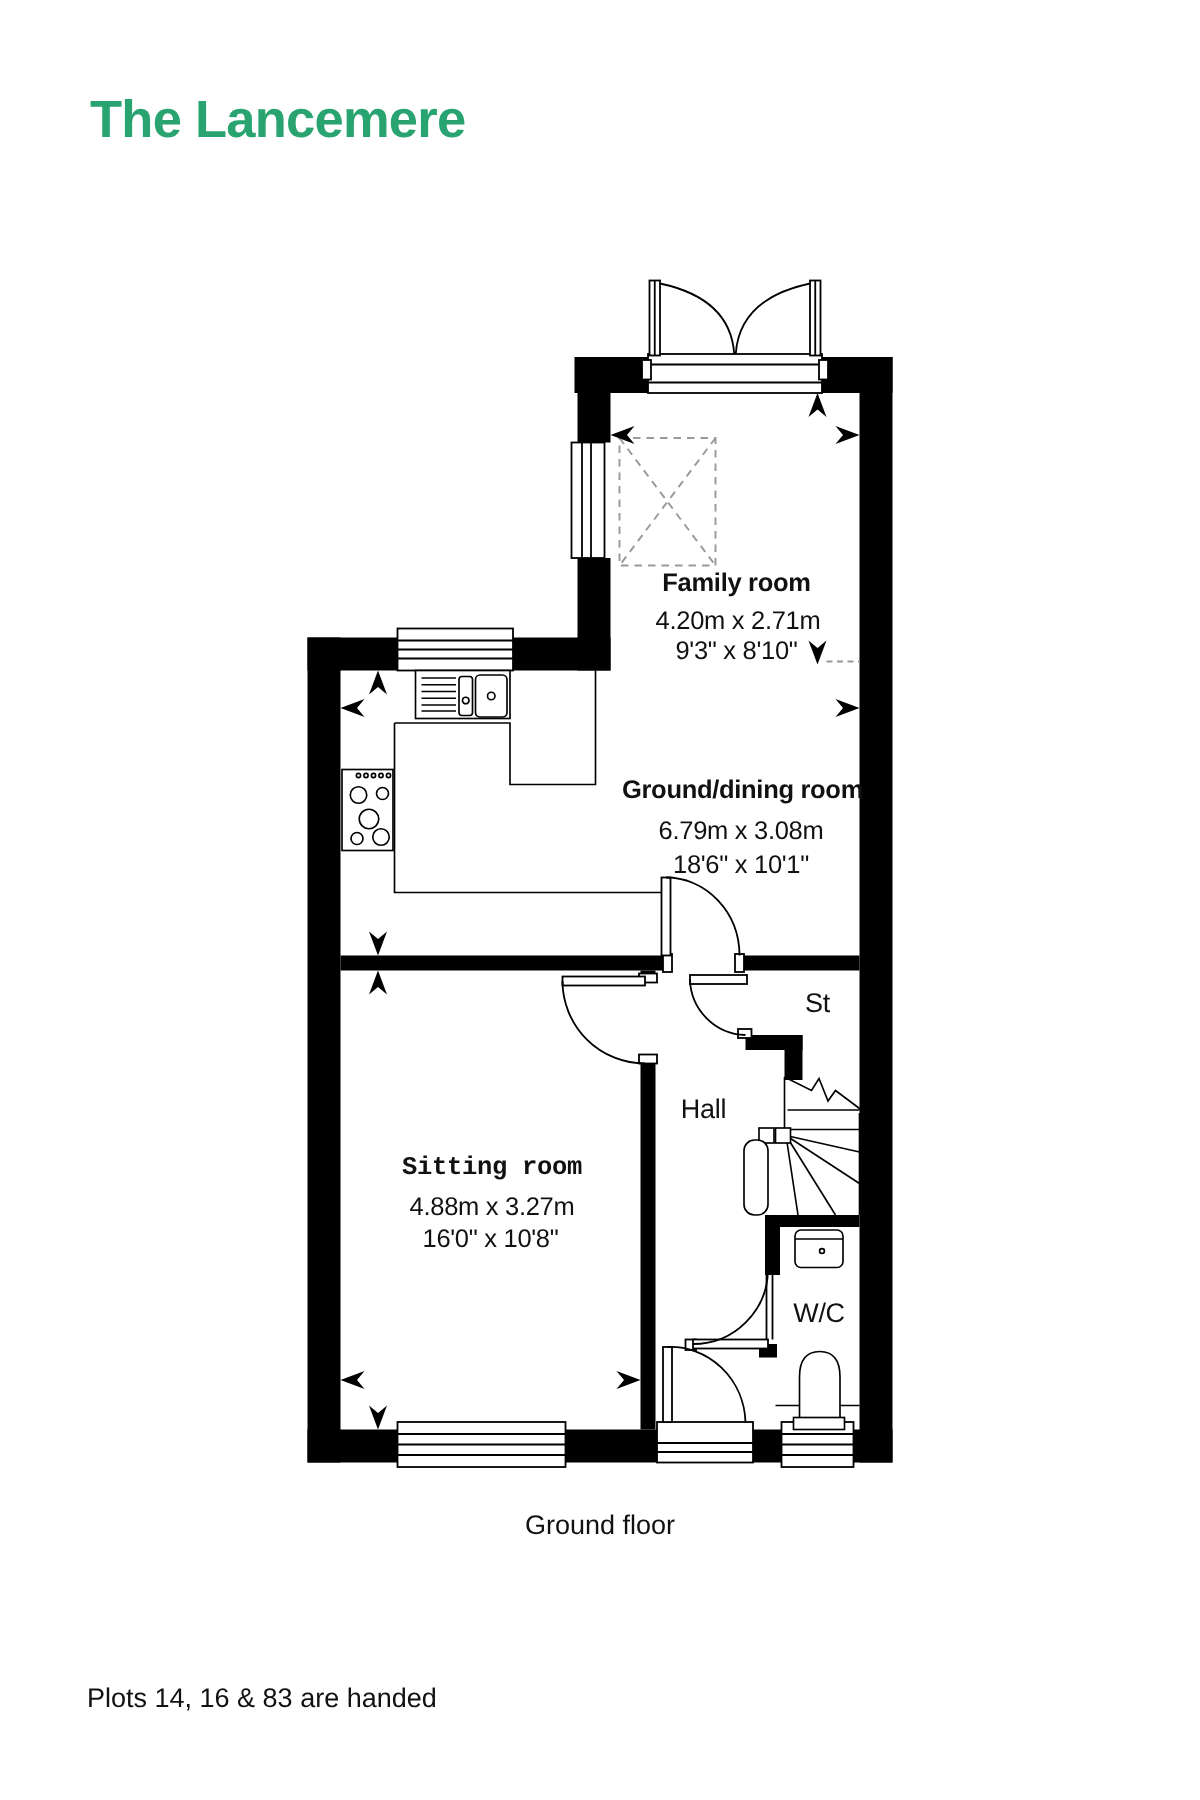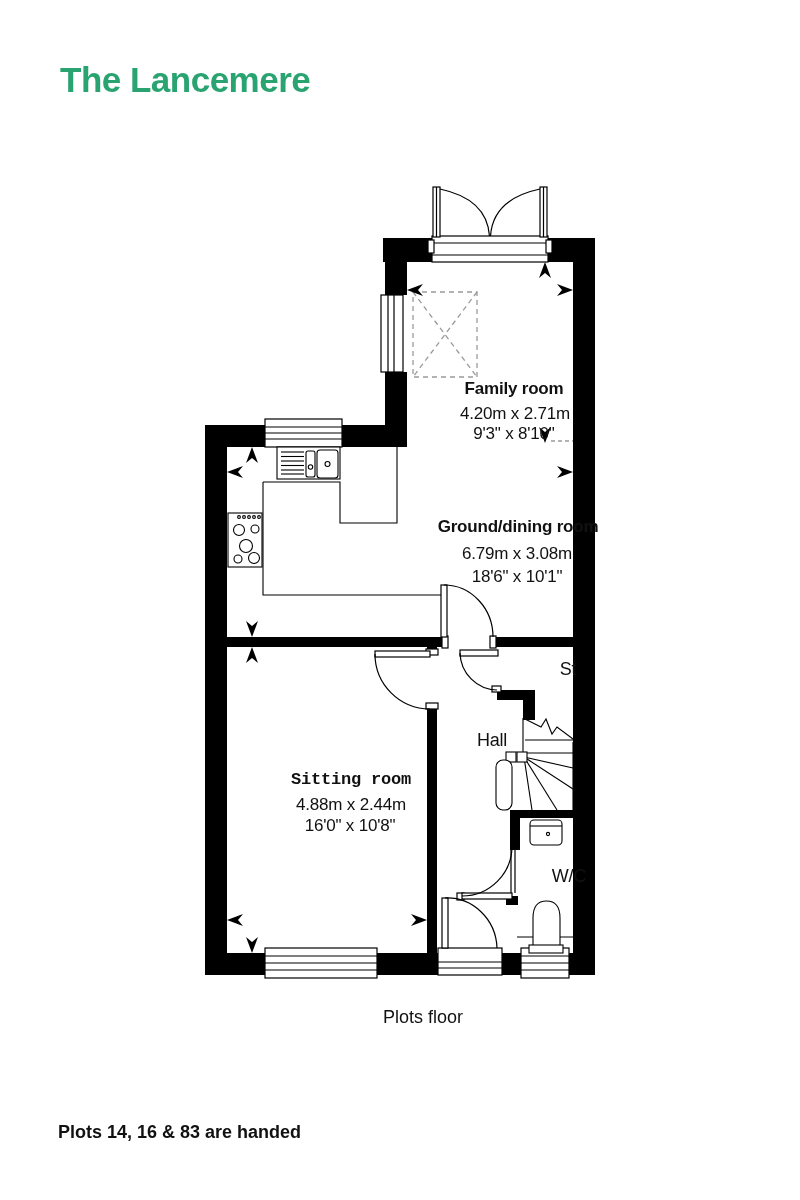--- a/index.html
+++ b/index.html
@@ -2,32 +2,32 @@
 <html><head>
 <meta charset="utf-8">
 <style>
   html,body{margin:0;padding:0;}
   body{
     width:800px;height:1200px;position:relative;background:#ffffff;
     font-family:"Liberation Sans", sans-serif;color:#111;
     overflow:hidden;
   }
   #plan-svg{position:absolute;left:0;top:0;width:800px;height:1200px;}
-  .abs{position:absolute;transform:translate(-50%,-50%);white-space:nowrap;margin-left:23px;}
+  .abs{position:absolute;transform:translate(-50%,-50%);white-space:nowrap;}
   .page-title{
     position:absolute;left:60px;top:60px;transform:none;
     font-size:35px;font-weight:700;letter-spacing:-.5px;color:#29a470;
   }
   .room-name{font-size:17px;font-weight:700;letter-spacing:-.2px;color:#111;}
   .room-dim{font-size:17px;font-weight:400;letter-spacing:-.2px;color:#111;}
   .zone-label{font-size:18px;font-weight:400;letter-spacing:-.2px;color:#111;}
   .floor-label{font-size:18px;font-weight:400;color:#111;}
   .footnote{
     position:absolute;left:58px;top:1122px;transform:none;
-    font-size:18px;font-weight:700;color:#111;
+    font-size:18px;font-weight:400;color:#111;
   }
 </style>
 </head>
 <body>
 
 <svg id="plan-svg" viewBox="0 0 800 1200" xmlns="http://www.w3.org/2000/svg">
 
   <g fill="#000" stroke="none">
     <rect x="383" y="238" width="49" height="24"></rect>
     <rect x="548" y="238" width="47" height="24"></rect>
@@ -224,22 +224,22 @@
 
 <div class="abs room-name" style="left:491px;top:389px;">Family room</div>
 <div class="abs room-dim" style="left:492px;top:414px;">4.20m x 2.71m</div>
 <div class="abs room-dim" style="left:491px;top:434px;">9'3" x 8'10"</div>
 
 <div class="abs room-name" style="left:495px;top:527px;">Ground/dining room</div>
 <div class="abs room-dim" style="left:494px;top:554px;">6.79m x 3.08m</div>
 <div class="abs room-dim" style="left:494px;top:577px;">18'6" x 10'1"</div>
 
 <div class="abs room-name" style="left:328px;top:779px;font-family:Liberation Mono, monospace;">Sitting room</div>
-<div class="abs room-dim" style="left:328px;top:805px;">4.88m x 2.44m</div>
+<div class="abs room-dim" style="left:328px;top:805px;">4.88m x 3.27m</div>
 <div class="abs room-dim" style="left:327px;top:826px;">16'0" x 10'8"</div>
 
 <div class="abs zone-label" style="left:545px;top:669px;">St</div>
 <div class="abs zone-label" style="left:469px;top:740px;">Hall</div>
 <div class="abs zone-label" style="left:546px;top:876px;">W/C</div>
 
-<div class="abs floor-label" style="left:400px;top:1017px;">Plots floor</div>
+<div class="abs floor-label" style="left:400px;top:1017px;">Ground floor</div>
 
 <div class="footnote">Plots 14, 16 &amp; 83 are handed</div>
 
 </body></html>

